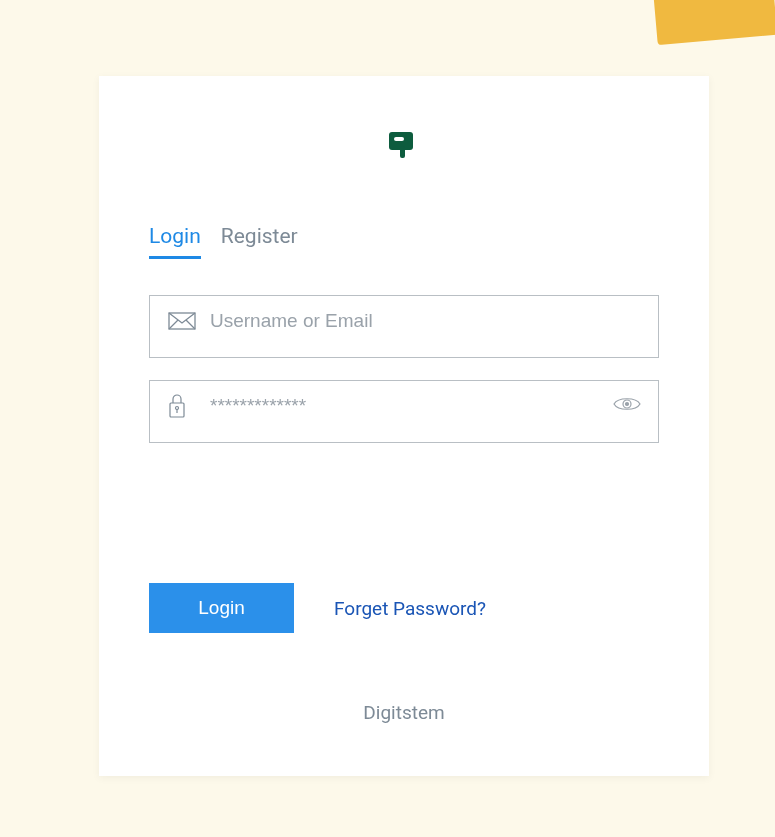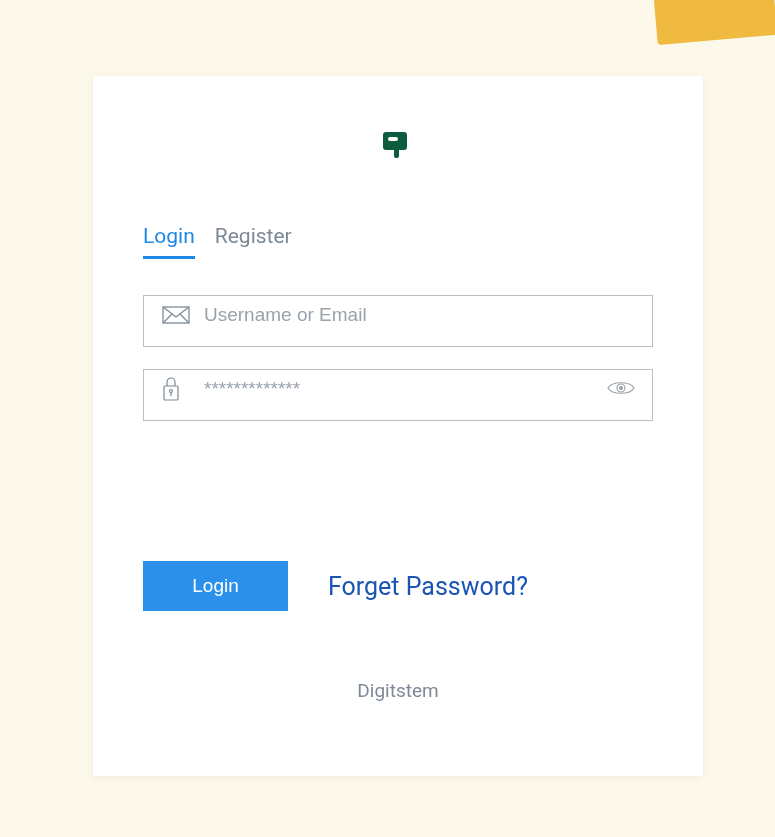--- a/index.html
+++ b/index.html
@@ -21,21 +21,21 @@
       right: 0;
       width: 120px;
       height: 60px;
       background: #f0b940;
       transform: rotate(-5deg);
       border-radius: 4px;
     }
     .card {
       position: absolute;
       top: 76px;
-      left: 93px;
+      left: 99px;
       width: 610px;
       height: 700px;
       background: #ffffff;
       box-shadow: 0 2px 8px rgba(0,0,0,0.05);
     }
     .logo-wrap {
       text-align: center;
       padding-top: 56px;
     }
     .logo {
@@ -60,21 +60,21 @@
       border-bottom: 3px solid transparent;
     }
     .tab.active {
       color: #1e89e5;
       border-bottom: 3px solid #1e89e5;
     }
     .input-row {
       display: flex;
       align-items: center;
       border: 1px solid #b9bfc4;
-      height: 52px;
+      height: 63px;
       margin-bottom: 22px;
       padding: 0 16px 12px 18px;
     }
     .input-icon {
       width: 30px;
       display: flex;
       align-items: center;
       justify-content: flex-start;
       color: #7d8a96;
     }
@@ -108,21 +108,21 @@
       width: 145px;
       height: 50px;
       background: #2b90ea;
       color: #ffffff;
       border: none;
       font-size: 19px;
       cursor: pointer;
     }
     .forgot-link {
       color: #1a55b5;
-      font-size: 25px;
+      font-size: 19px;
       text-decoration: none;
       cursor: pointer;
     }
     .footer-brand {
       text-align: center;
       font-size: 19px;
       color: #7d8a96;
       margin-top: 68px;
     }
   </style>

